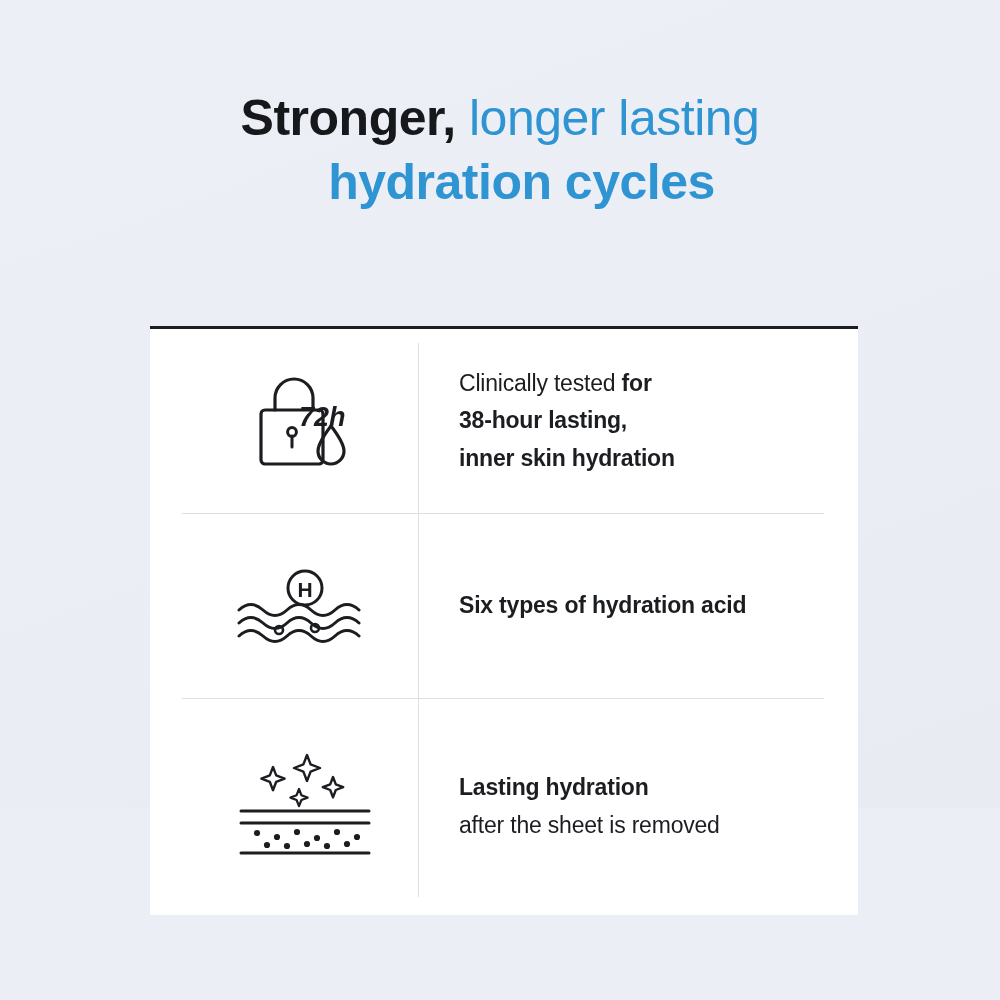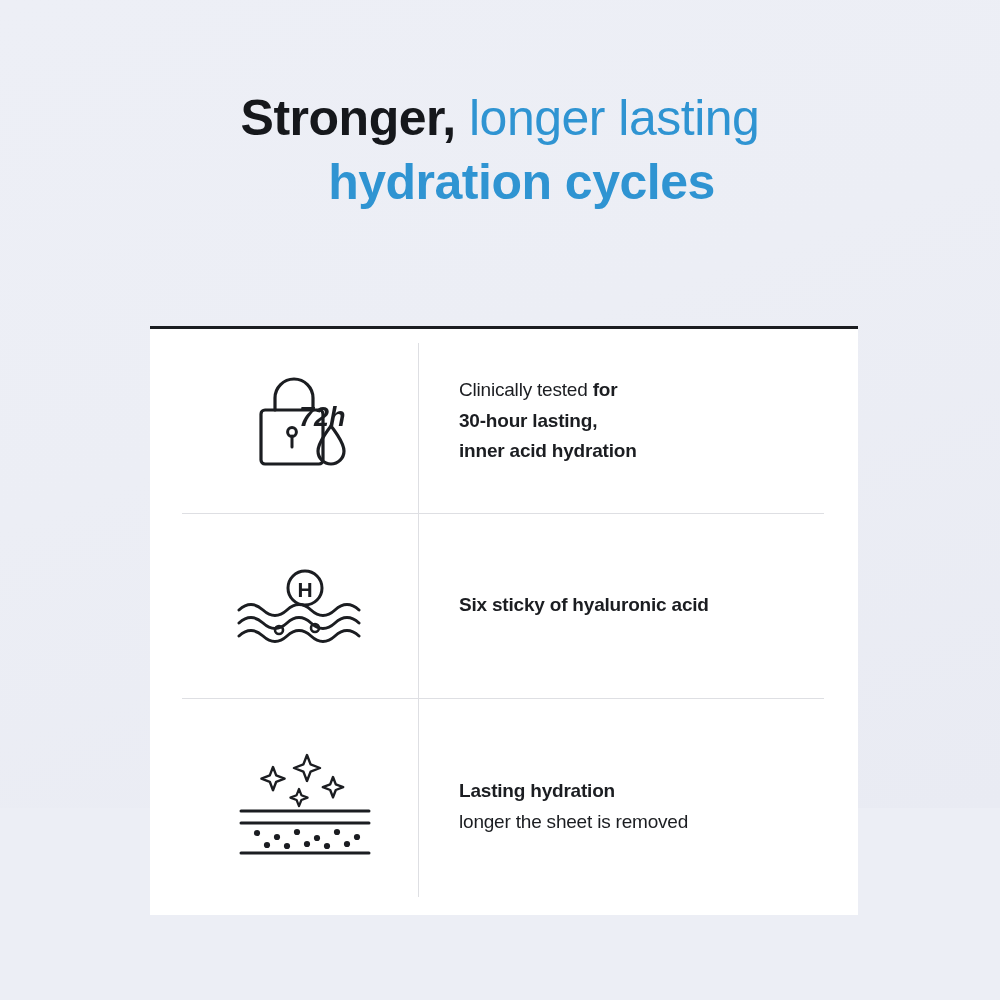--- a/index.html
+++ b/index.html
@@ -83,21 +83,21 @@
     bottom: 0;
     width: 1px;
     background: #dedfe3;
   }
   .row.r1 .icon-cell::after { top: 14px; bottom: 0; }
   .row.r3 .icon-cell::after { top: 0; bottom: 18px; }
 
   .text-cell {
     padding-left: 40px;
     padding-right: 24px;
-    font-size: 19px;
+    font-size: 23px;
     line-height: 1.62;
     color: #1b1d21;
     letter-spacing: -0.2px;
   }
   .text-cell b { font-weight: 700; }
   .text-cell .reg { font-weight: 400; }
 
   svg { display: block; }
 </style>
 </head>
@@ -123,42 +123,42 @@
           <circle cx="53" cy="68" r="4.4" fill="none" stroke="#1b1d21" stroke-width="3"></circle>
           <line x1="53" y1="72" x2="53" y2="83" stroke="#1b1d21" stroke-width="3" stroke-linecap="round"></line>
 
           <text x="60" y="62" font-family="'Liberation Sans',sans-serif" font-size="27" font-weight="700" font-style="italic" fill="#1b1d21">72h</text>
 
           <path d="M92 62 C92 62 79 78 79 87 a13 13 0 0 0 26 0 C105 78 92 62 92 62 Z" fill="none" stroke="#1b1d21" stroke-width="3.2" stroke-linejoin="round"></path>
         </svg>
       </div>
       <div class="text-cell">
         <div><span class="reg">Clinically tested </span><b>for</b></div>
-        <div><b>30-hour lasting,</b></div>
-        <div><b>inner acid hydration</b></div>
+        <div><b>38-hour lasting,</b></div>
+        <div><b>inner skin hydration</b></div>
       </div>
     </div>
 
     <div class="row r2">
       <div class="icon-cell">
         <svg width="150" height="95" viewBox="0 0 150 95">
 
           <circle cx="76" cy="30" r="17" fill="none" stroke="#1b1d21" stroke-width="3"></circle>
           <text x="76" y="39" text-anchor="middle" font-family="'Liberation Sans',sans-serif" font-size="21" font-weight="700" fill="#1b1d21">H</text>
 
           <path d="M10 52 q12 -11 24 0 t24 0 t24 0 t24 0 t24 0" fill="none" stroke="#1b1d21" stroke-width="3" stroke-linecap="round"></path>
           <path d="M10 65 q12 -11 24 0 t24 0 t24 0 t24 0 t24 0" fill="none" stroke="#1b1d21" stroke-width="3" stroke-linecap="round"></path>
           <path d="M10 78 q12 -11 24 0 t24 0 t24 0 t24 0 t24 0" fill="none" stroke="#1b1d21" stroke-width="3" stroke-linecap="round"></path>
 
           <circle cx="50" cy="72" r="4" fill="none" stroke="#1b1d21" stroke-width="2.6"></circle>
           <circle cx="86" cy="70" r="4" fill="none" stroke="#1b1d21" stroke-width="2.6"></circle>
         </svg>
       </div>
       <div class="text-cell">
-        <div><b>Six sticky of hyaluronic acid</b></div>
+        <div><b>Six types of hydration acid</b></div>
       </div>
     </div>
 
     <div class="row r3">
       <div class="icon-cell">
         <svg width="150" height="120" viewBox="0 0 150 120">
 
           <path d="M44 20 l3.2 8.4 8.4 3.2 -8.4 3.2 -3.2 8.4 -3.2 -8.4 -8.4 -3.2 8.4 -3.2 Z" fill="none" stroke="#1b1d21" stroke-width="2.4" stroke-linejoin="round"></path>
           <path d="M78 8 l3.6 9.4 9.4 3.6 -9.4 3.6 -3.6 9.4 -3.6 -9.4 -9.4 -3.6 9.4 -3.6 Z" fill="none" stroke="#1b1d21" stroke-width="2.4" stroke-linejoin="round"></path>
           <path d="M104 30 l2.8 7.4 7.4 2.8 -7.4 2.8 -2.8 7.4 -2.8 -7.4 -7.4 -2.8 7.4 -2.8 Z" fill="none" stroke="#1b1d21" stroke-width="2.4" stroke-linejoin="round"></path>
@@ -176,18 +176,18 @@
           <circle cx="128" cy="90" r="3.1" fill="#1b1d21"></circle>
           <circle cx="38" cy="98" r="3.1" fill="#1b1d21"></circle>
           <circle cx="58" cy="99" r="3.1" fill="#1b1d21"></circle>
           <circle cx="78" cy="97" r="3.1" fill="#1b1d21"></circle>
           <circle cx="98" cy="99" r="3.1" fill="#1b1d21"></circle>
           <circle cx="118" cy="97" r="3.1" fill="#1b1d21"></circle>
         </svg>
       </div>
       <div class="text-cell">
         <div><b>Lasting hydration</b></div>
-        <div><span class="reg">longer the sheet is removed</span></div>
+        <div><span class="reg">after the sheet is removed</span></div>
       </div>
     </div>
 
   </div>
 </div>
 
 </body></html>

